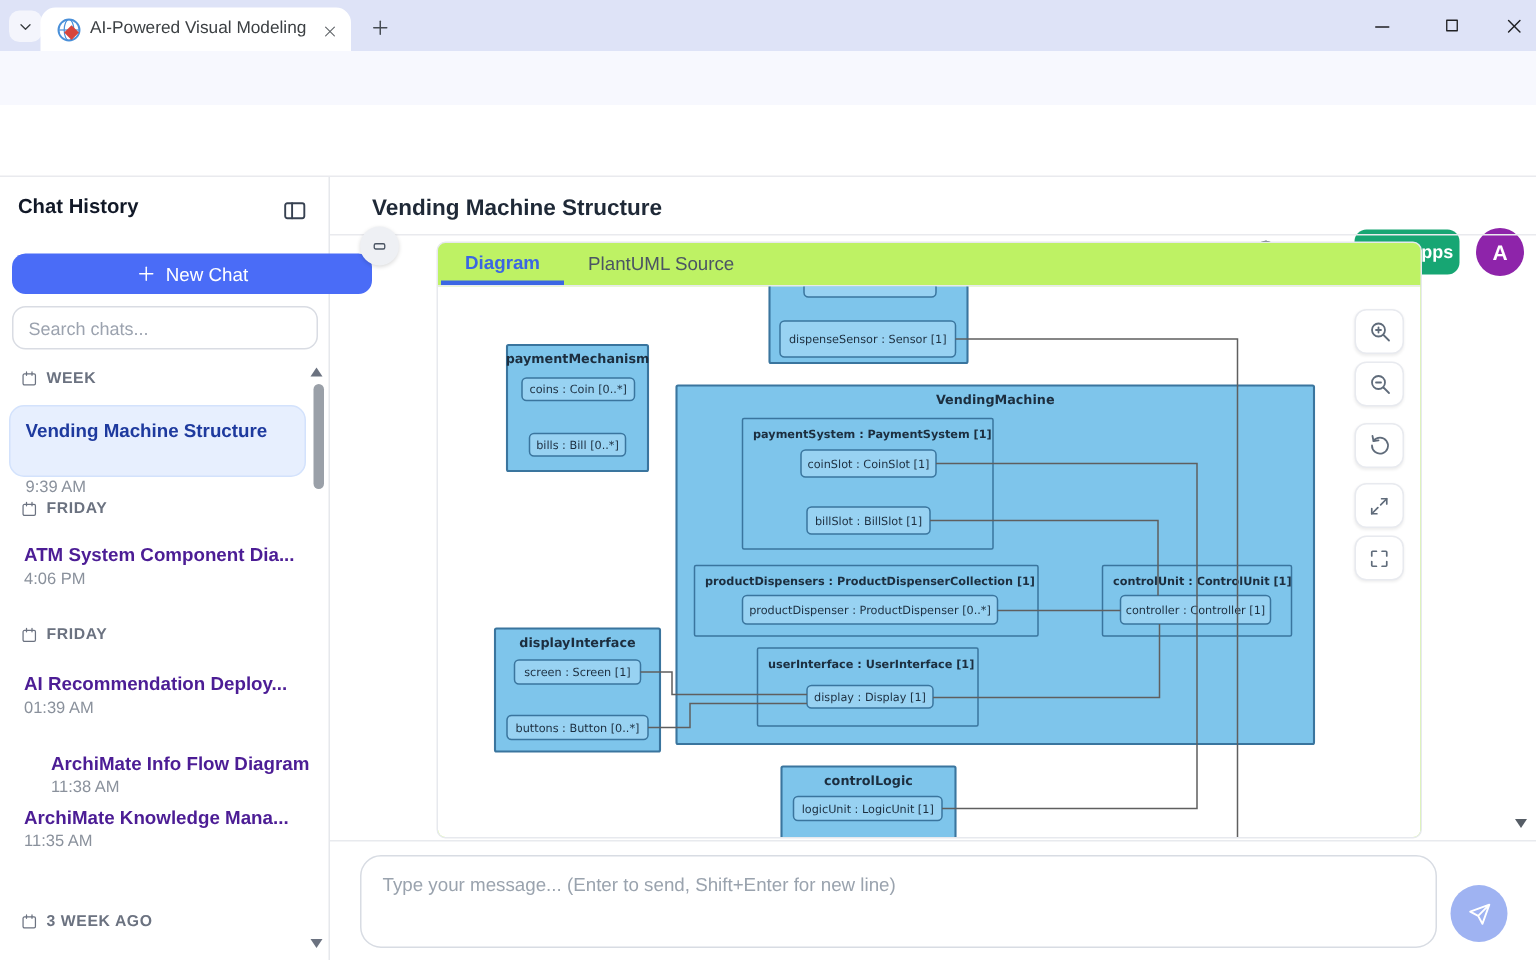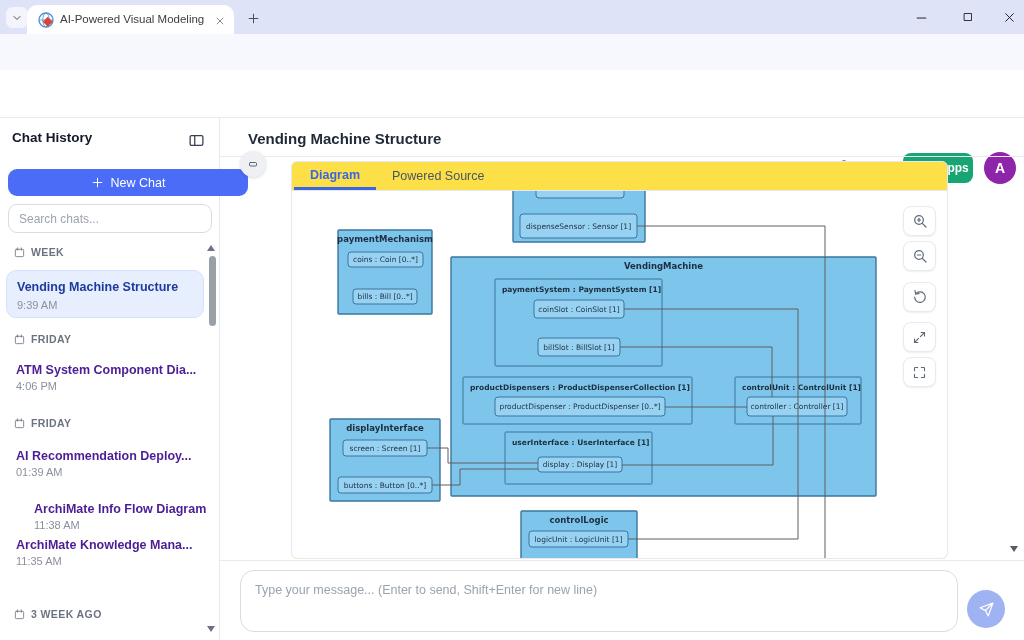--- a/index.html
+++ b/index.html
@@ -34,32 +34,32 @@
   
   .sidebar{left:0;top:118px;width:220px;height:522px;background:#fff;border-right:1px solid #e6e8ec;box-sizing:border-box;}
   .sb-title{left:12px;top:130px;font-size:13.5px;font-weight:bold;color:#111827;}
   .sb-toggle{left:184px;top:128px;width:24px;height:24px;color:#374151;}
   .newchat{left:8px;top:169px;width:240px;height:27px;border-radius:9px;background:#4a6cf7;color:#fff;font-size:12.5px;}
   .search{left:8px;top:204px;width:204px;height:29px;border-radius:9px;border:1px solid #d9dce3;box-sizing:border-box;
           font-size:12px;padding:0 10px;color:#374151;outline:none;font-family:inherit;}
   .search::placeholder{color:#9ca3af;}
   .sec{font-size:10.5px;font-weight:bold;color:#6b7280;letter-spacing:.4px;display:flex;gap:6px;align-items:center;}
   .chat-title{font-size:12.5px;font-weight:bold;color:#4c1d95;white-space:nowrap;overflow:hidden;width:180px;}
-  .chat-time{font-size:11px;color:#8a919c;}
+  .chat-time{font-size:11px;color:#8a919c;margin-top:20px;}
   .active-chat{left:6px;top:270px;width:198px;height:48px;background:#e7effe;border:1px solid #d3e2fc;border-radius:10px;box-sizing:border-box;}
   .sb-scroll-thumb{left:209px;top:256px;width:7px;height:70px;border-radius:4px;background:#9aa0a8;}
   .tri-up{width:0;height:0;border-left:4px solid transparent;border-right:4px solid transparent;border-bottom:6px solid #6b7280;}
   .tri-down{width:0;height:0;border-left:4px solid transparent;border-right:4px solid transparent;border-top:6px solid #6b7280;}
 
   
   .main-title{left:248px;top:130px;font-size:15px;font-weight:bold;color:#1f2937;}
   .main-hdr-border{left:220px;top:156px;width:804px;height:1px;background:#e9eaee;}
   .float-circle{left:240px;top:151px;width:26px;height:26px;border-radius:50%;background:#eef0f4;
                 box-shadow:0 1px 3px rgba(0,0,0,.15);color:#4b5563;}
-  .card{left:291px;top:161px;width:657px;height:398px;border:1px solid #e7e9ee;border-radius:6px;background:#fde047;box-sizing:border-box;overflow:hidden;}
+  .card{left:291px;top:161px;width:657px;height:398px;border:1px solid #e7e9ee;border-radius:6px;background:#bef264;box-sizing:border-box;overflow:hidden;}
   .tabsrow{height:28px;border-bottom:1px solid #e7e9ee;display:flex;align-items:stretch;padding-left:2px;}
   .dtab{padding:0 16px;display:flex;align-items:center;font-size:12.5px;}
   .dtab.on{color:#3b66e3;font-weight:bold;border-bottom:3px solid #3b66e3;}
   .dtab.off{color:#4b5563;}
   .canvas{position:relative;width:655px;height:369px;background:#fff;}
   .toolbtn{left:903px;width:33px;height:30px;border-radius:8px;background:#fff;border:1px solid #e8eaef;
            box-shadow:0 1px 2px rgba(0,0,0,.07);box-sizing:border-box;color:#5f6b7a;}
   .scrollhint{left:1010px;top:546px;}
 
   
@@ -284,21 +284,21 @@
 <div class="abs main-hdr-border"></div>
 <div class="abs ic float-circle">
   <svg class="st" width="12" height="12" viewBox="0 0 24 24" stroke-width="2">
       <rect x="5" y="9" width="14" height="7" rx="2"></rect>
     </svg>
 </div>
 
 <div class="abs card">
   <div class="tabsrow">
     <div class="dtab on">Diagram</div>
-    <div class="dtab off">Powered Source</div>
+    <div class="dtab off">PlantUML Source</div>
   </div>
   <div class="canvas">
     <svg width="655" height="369" viewBox="0 0 655 369" style="font-family:'DejaVu Sans',sans-serif">
         <rect x="221" y="-20" width="132" height="71" rx="1" fill="#7ec5eb" stroke="#3a759e" stroke-width="1.4"></rect>
         <rect x="244" y="-16" width="88" height="23" rx="3" fill="#98d2f2" stroke="#3a759e" stroke-width="1"></rect>
         <rect x="228" y="23" width="117" height="24" rx="3" fill="#98d2f2" stroke="#3a759e" stroke-width="1"></rect>
         <text x="286.5" y="37.7" text-anchor="middle" font-size="7.5" font-weight="400" fill="#1c2e3f">dispenseSensor : Sensor [1]</text>
         <rect x="46" y="39" width="94" height="84" rx="1" fill="#7ec5eb" stroke="#3a759e" stroke-width="1.4"></rect>
         <text x="93" y="51" text-anchor="middle" font-size="8.5" font-weight="700" fill="#1c2e3f">paymentMechanism</text>
         <rect x="56" y="61" width="75" height="15" rx="3" fill="#98d2f2" stroke="#3a759e" stroke-width="1"></rect>

